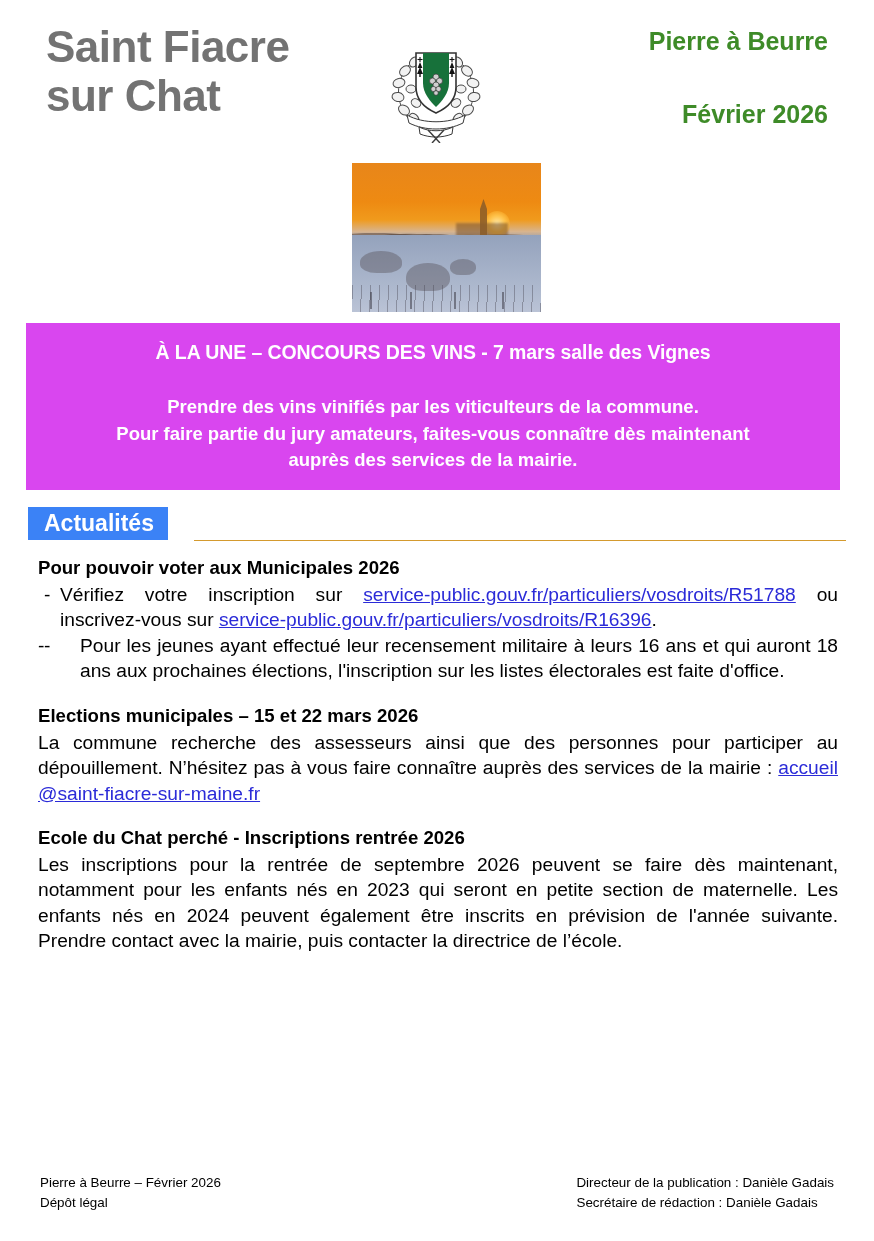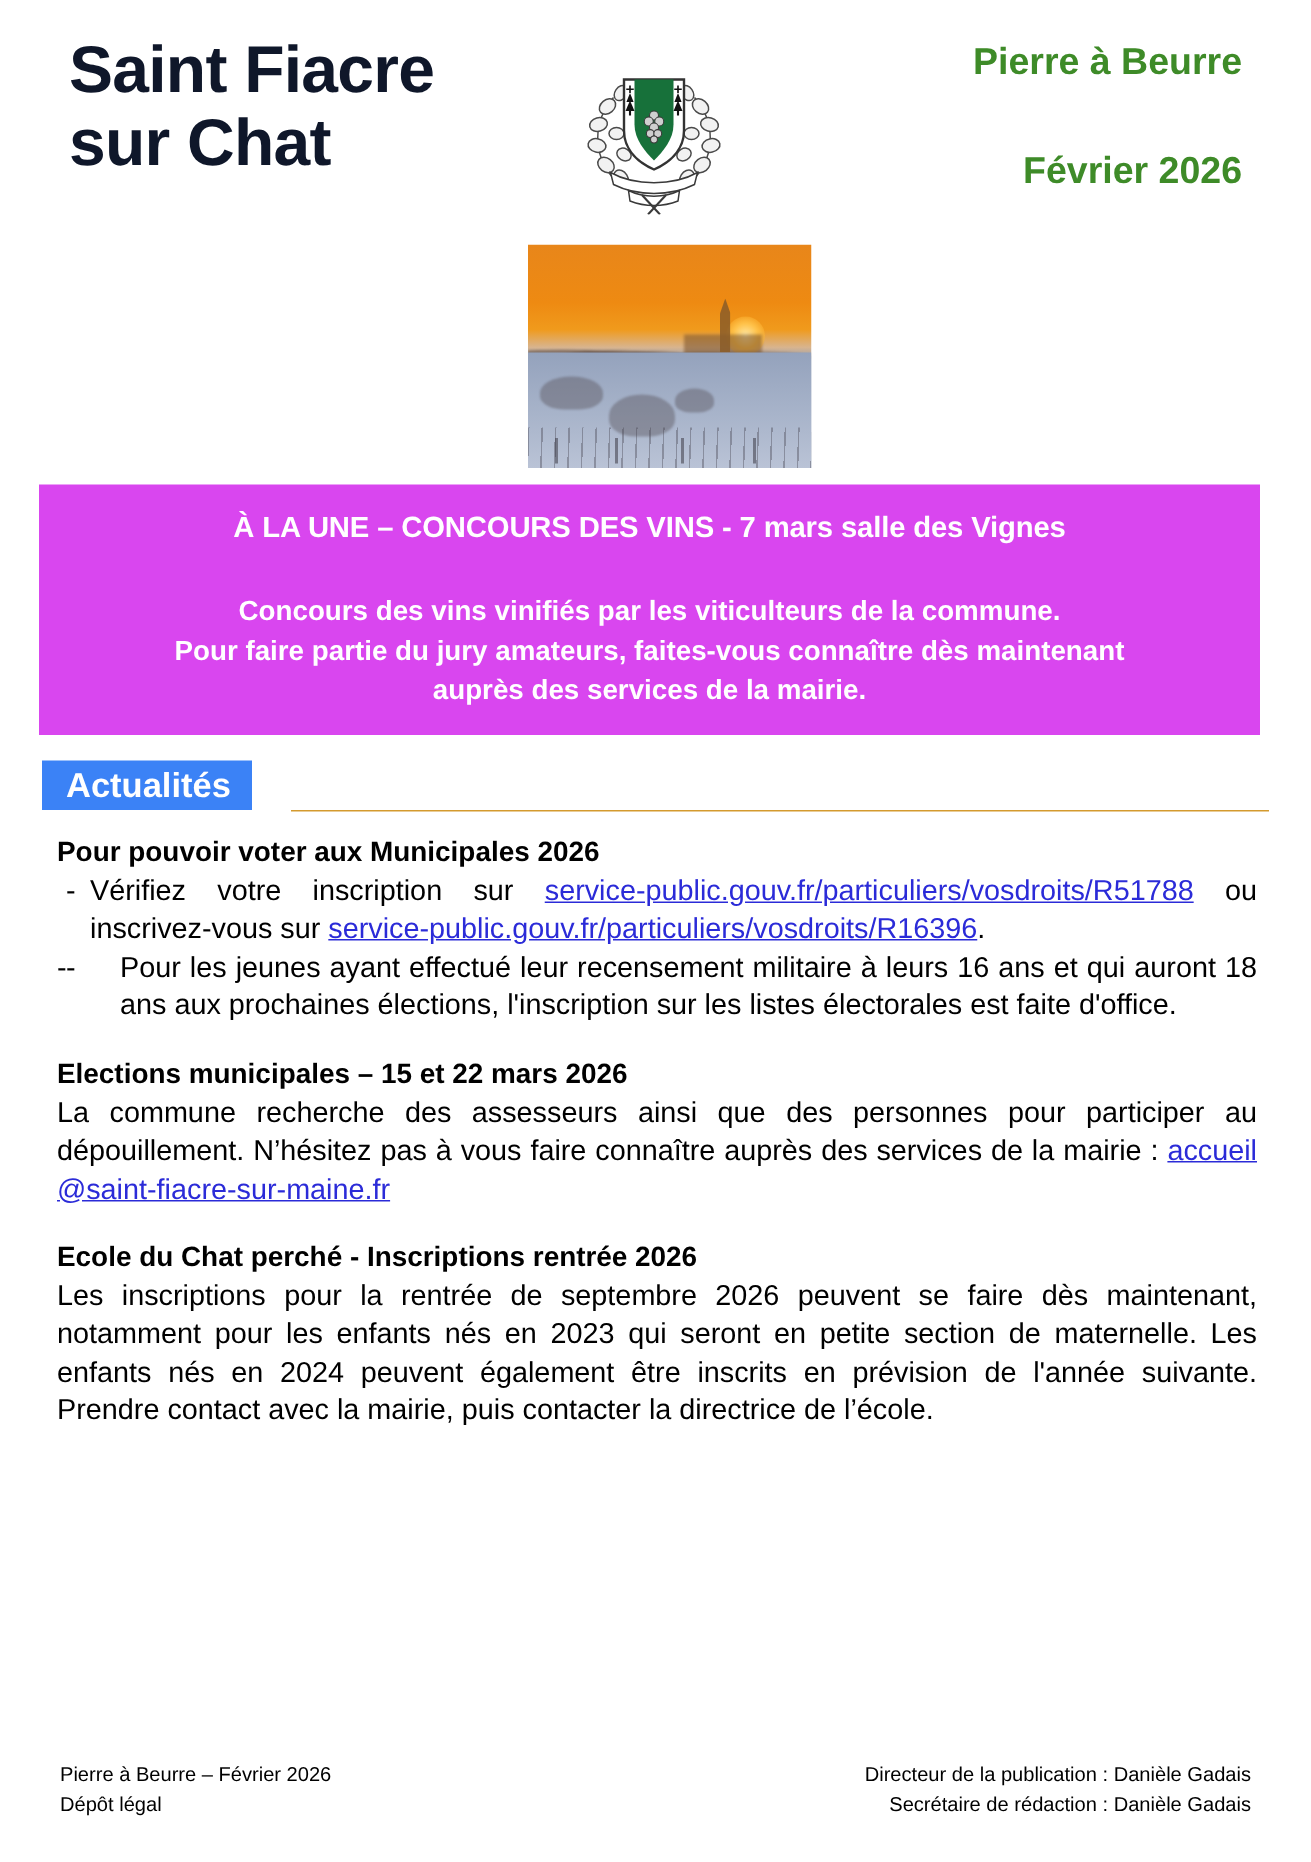--- a/index.html
+++ b/index.html
@@ -23,21 +23,21 @@
     padding: 0;
   }
   .masthead-title {
     position: absolute;
     left: 46px;
     top: 22px;
     width: 330px;
     font-size: 44px;
     font-weight: bold;
     line-height: 1.12;
-    color: #0f172a;
+    color: #737373;
     letter-spacing: -0.5px;
   }
   .masthead-title .line2 { display: block; }
 
   .crest {
     position: absolute;
     left: 383px;
     top: 31px;
     width: 106px;
     height: 112px;
@@ -253,21 +253,21 @@
     position: absolute;
     left: 40px;
     right: 40px;
     bottom: 28px;
     display: flex;
     justify-content: space-between;
     font-size: 13.4px;
     line-height: 1.5;
   }
   .footer .left  { text-align: left; }
-  .footer .right { text-align: right; }
+  .footer .right { text-align: left; }
   .footer div span { display: block; }
 </style>
 </head>
 <body>
 
 <div class="header">
 
   <div class="masthead-title">
     <span>Saint Fiacre</span>
     <span class="line2">sur Chat</span>
@@ -361,21 +361,21 @@
     <div class="post" style="left:18px"></div>
     <div class="post" style="left:58px"></div>
     <div class="post" style="left:102px"></div>
     <div class="post" style="left:150px"></div>
   </div>
 </div>
 
 <div class="banner">
   <div class="banner-head">À LA UNE – CONCOURS DES VINS - 7 mars salle des Vignes</div>
   <div class="banner-body">
-    <span>Concours des vins vinifiés par les viticulteurs de la commune.</span>
+    <span>Prendre des vins vinifiés par les viticulteurs de la commune.</span>
     <span>Pour faire partie du jury amateurs, faites-vous connaître dès maintenant</span>
     <span>auprès des services de la mairie.</span>
   </div>
 </div>
 
 <div class="section-head">
   <div class="tag">Actualités</div>
   <div class="rule"></div>
 </div>
 

